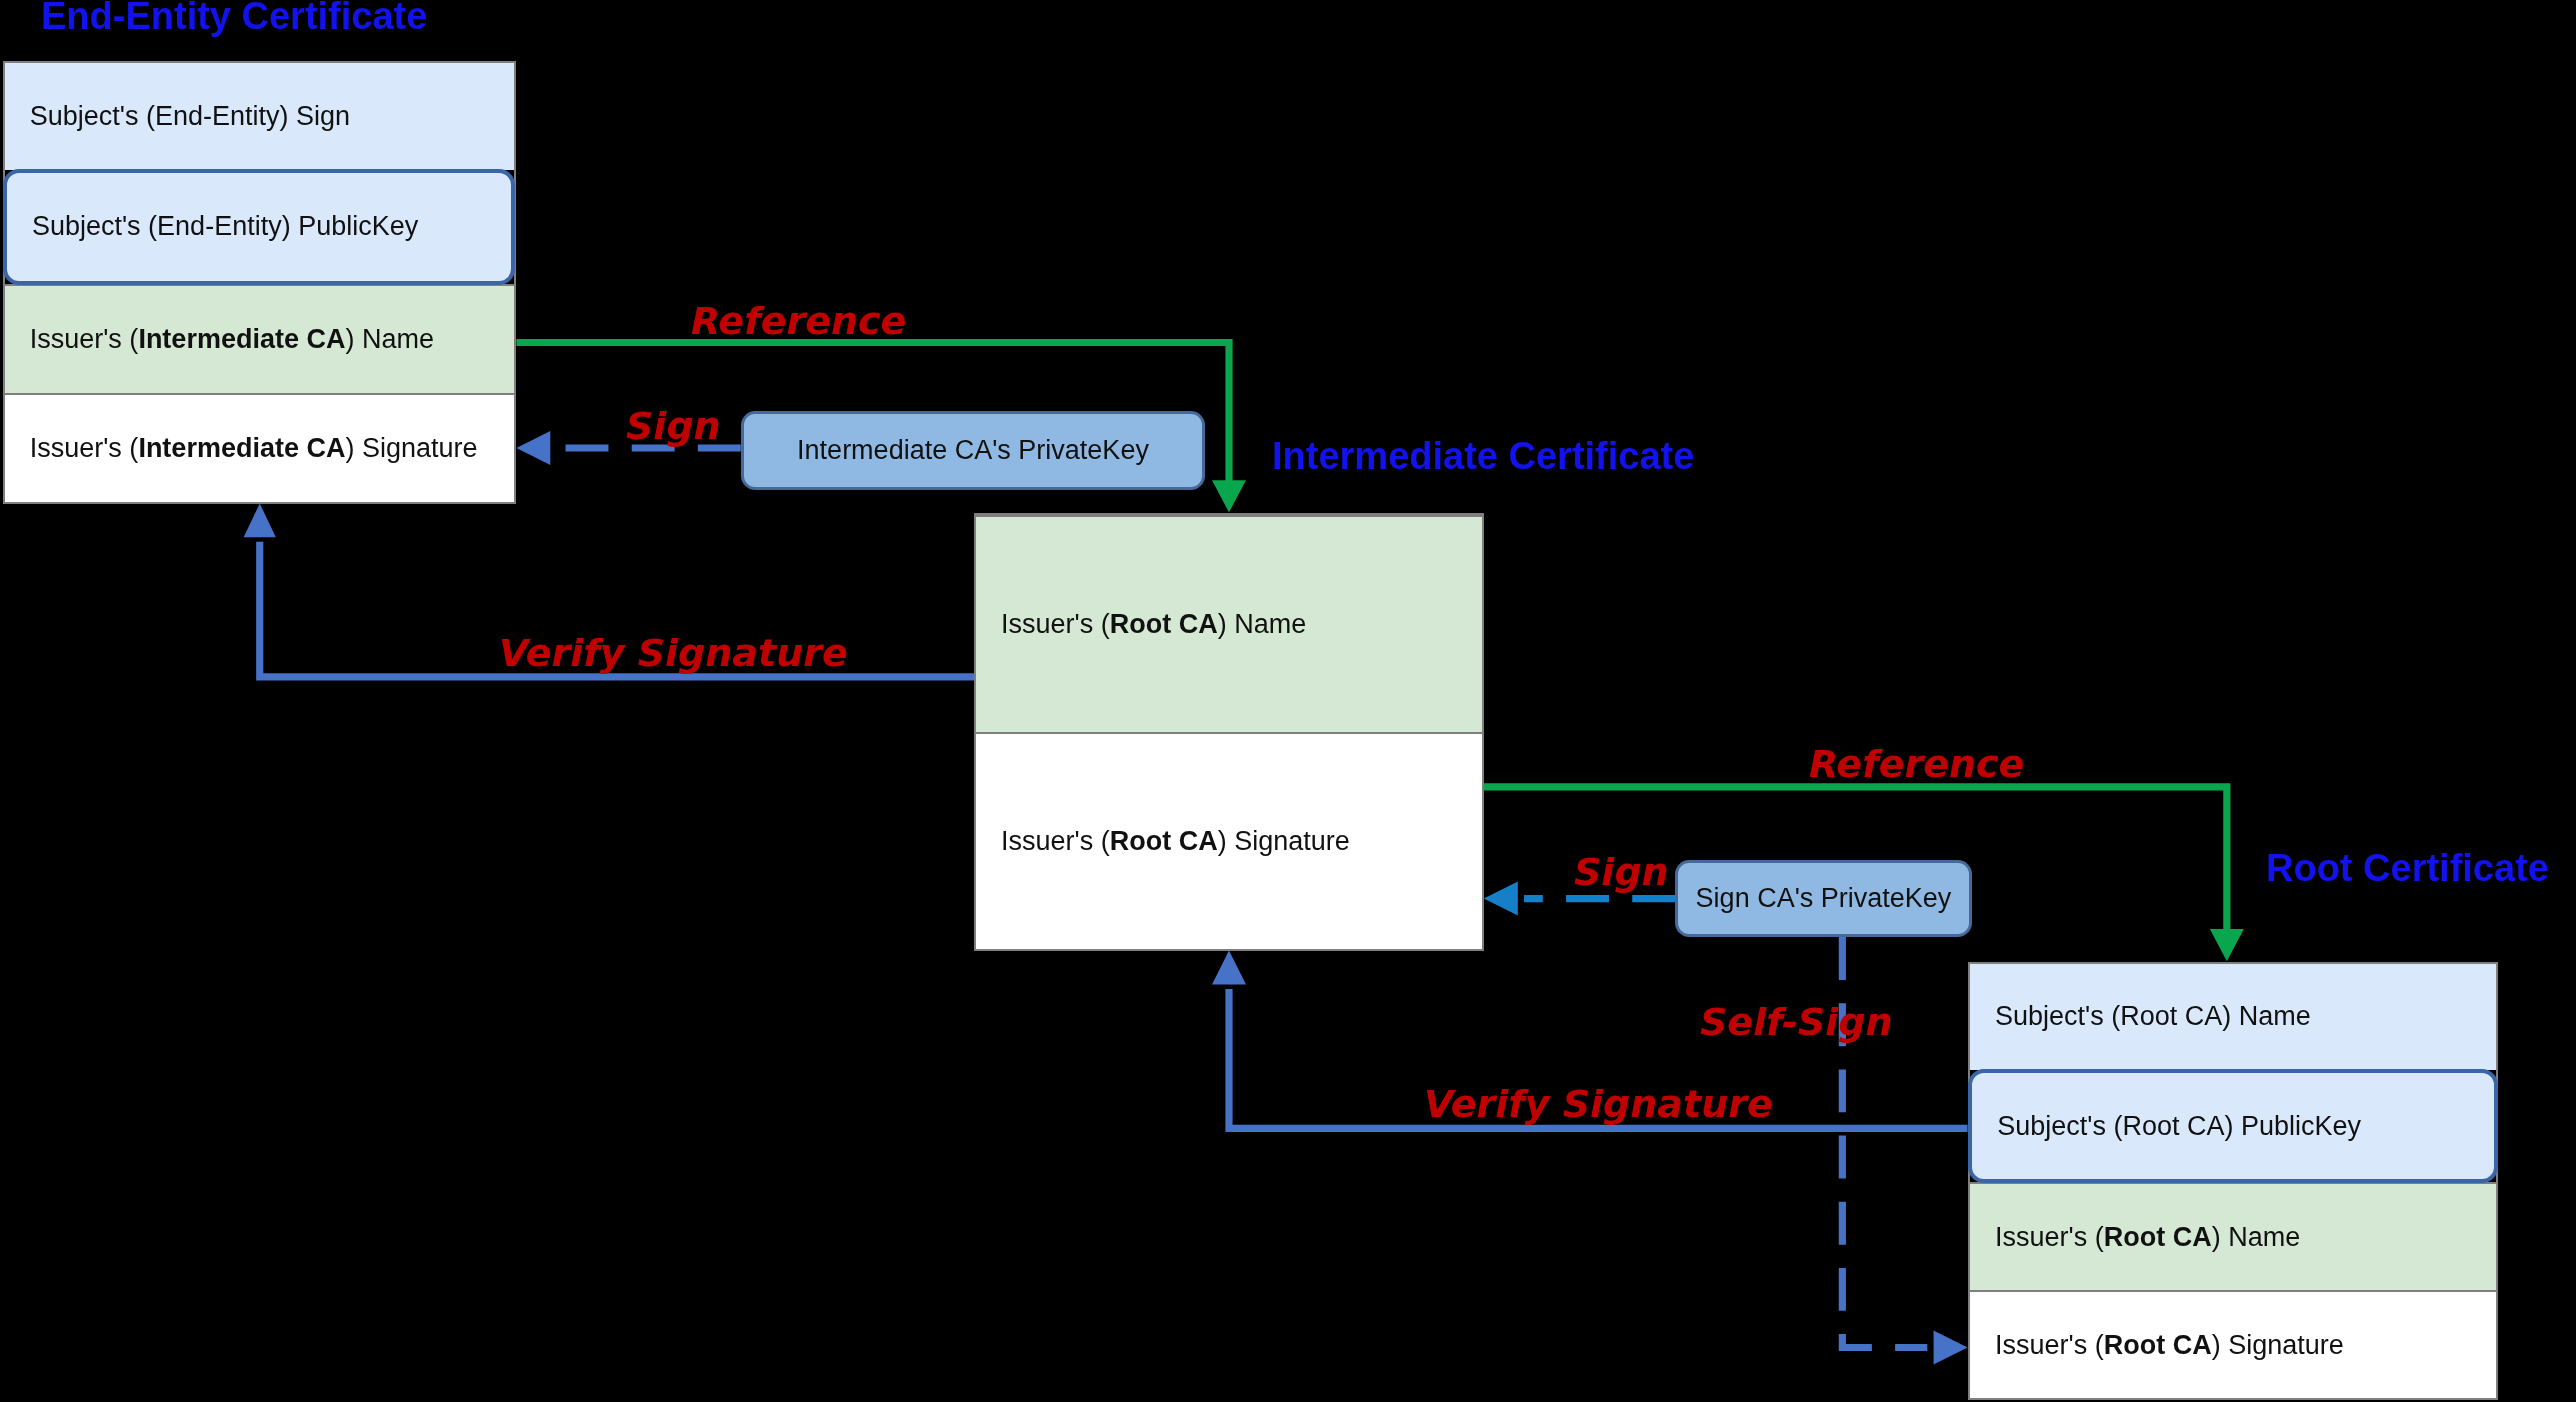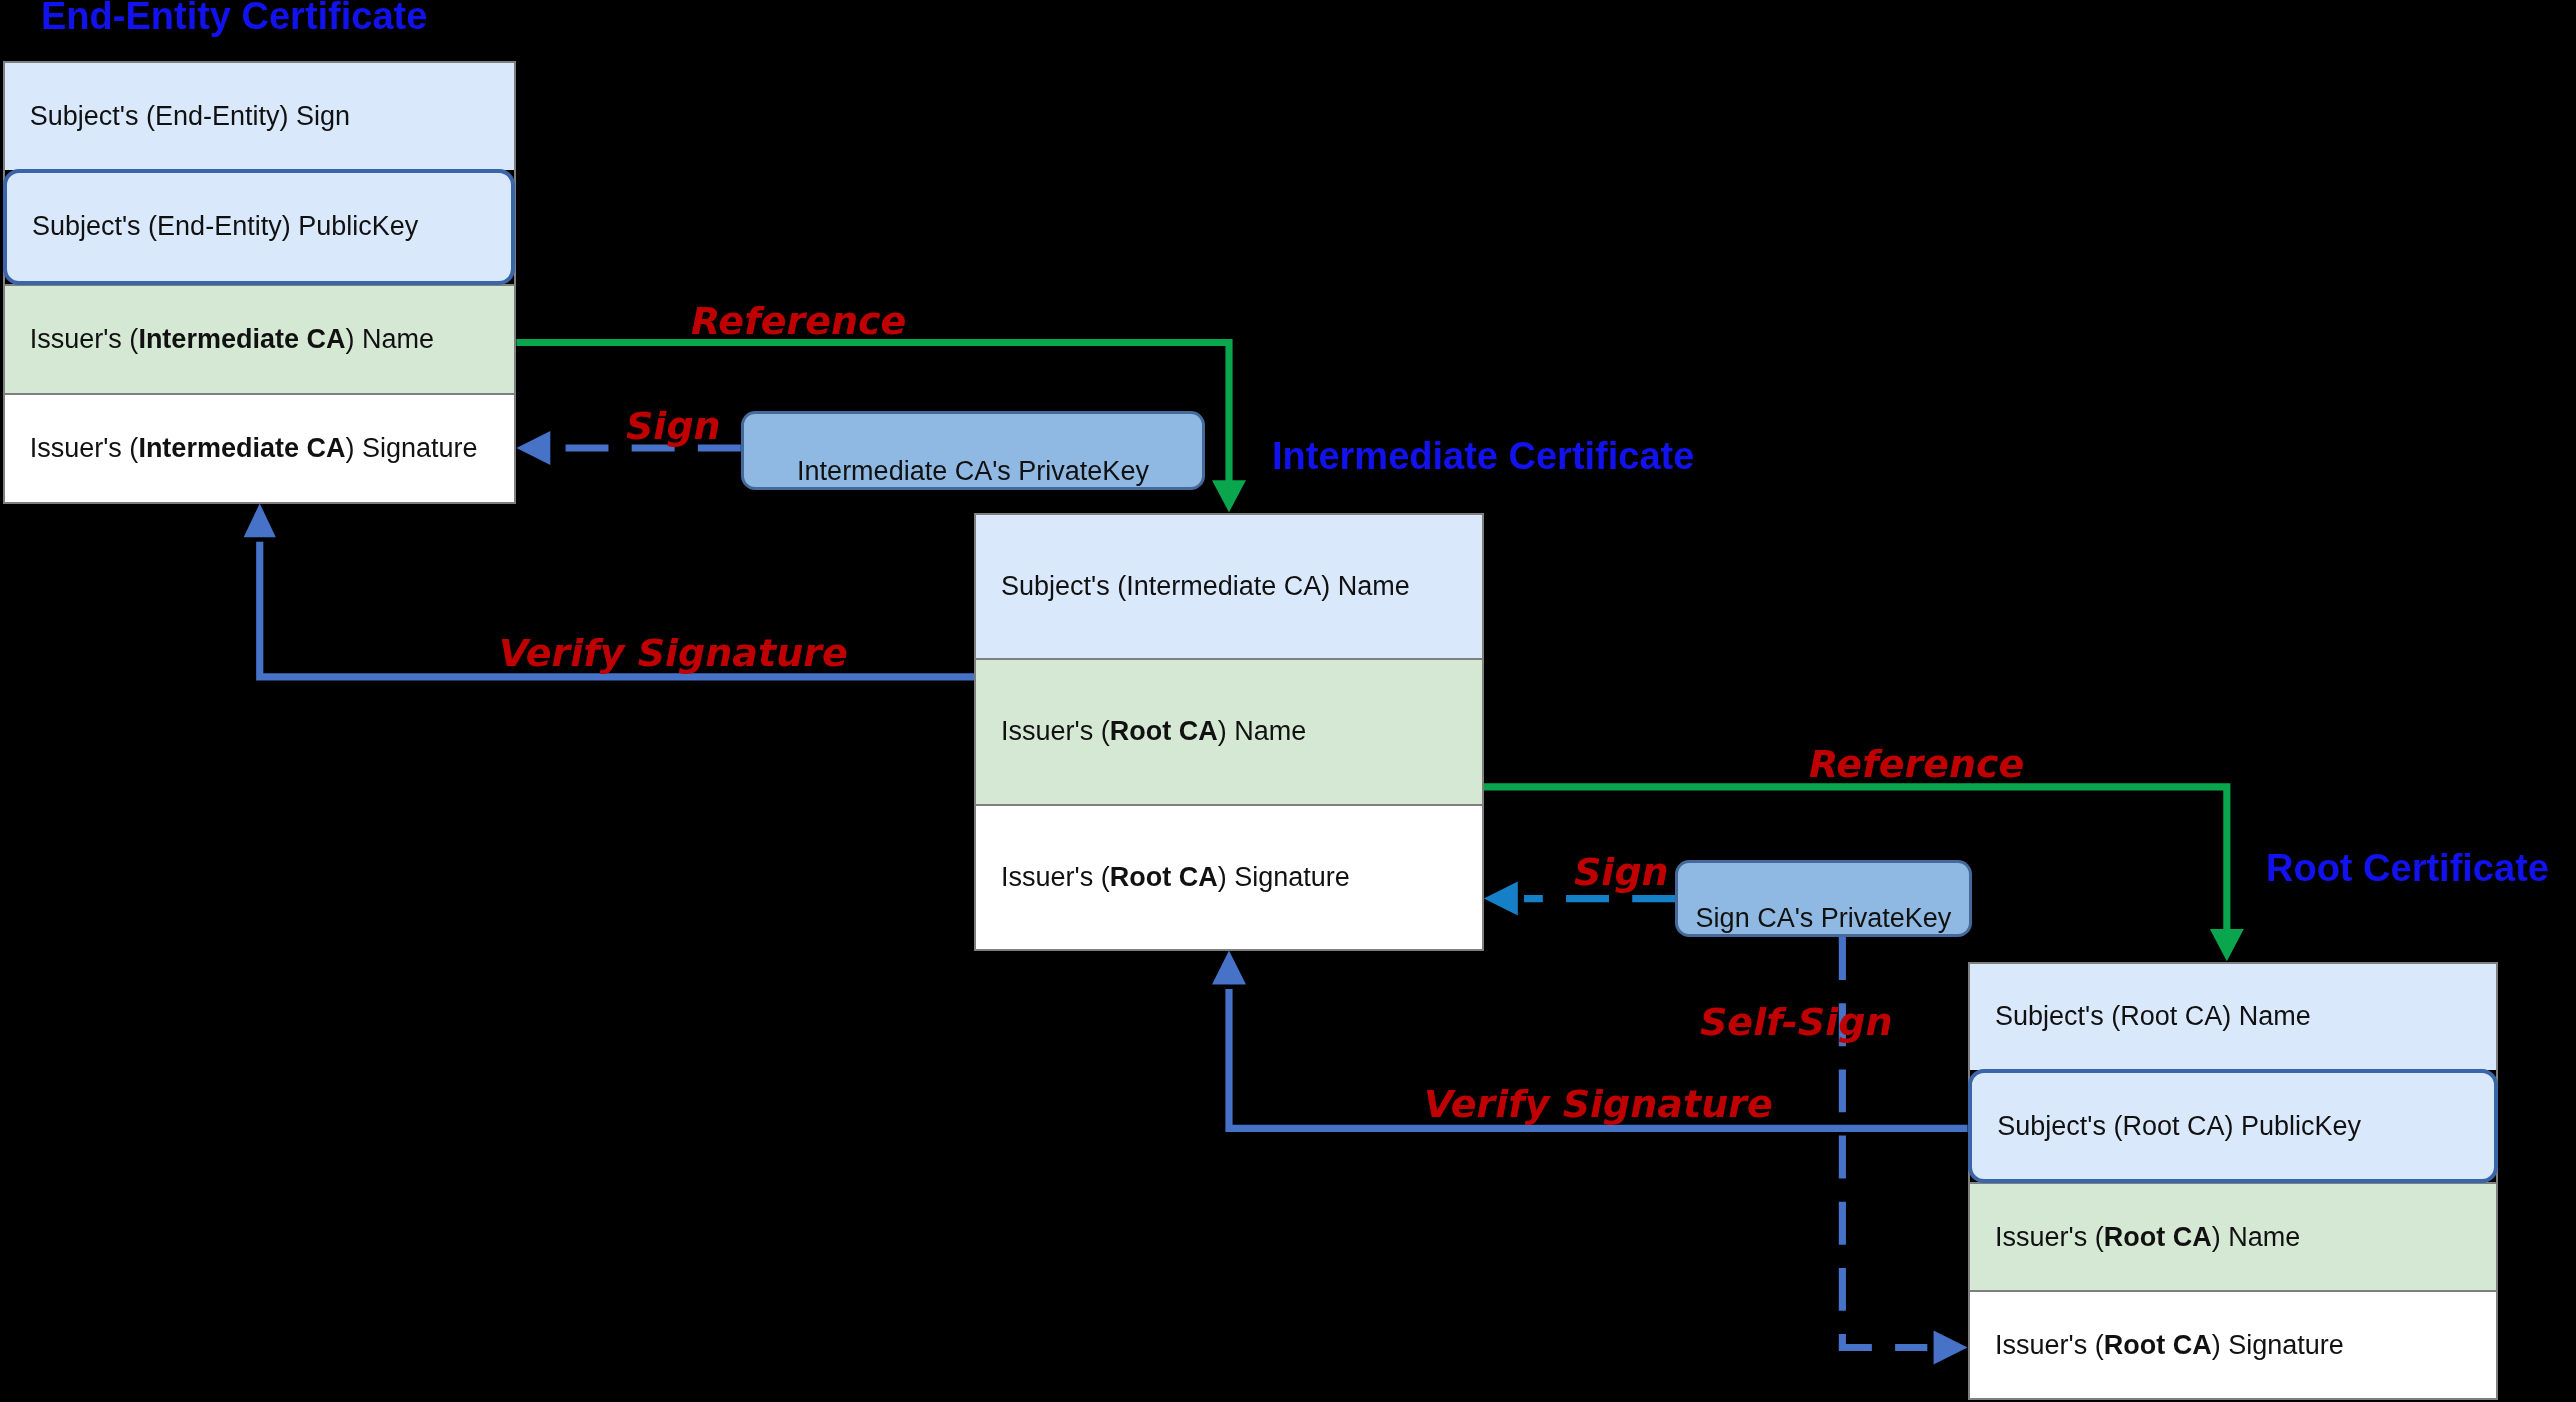--- a/index.html
+++ b/index.html
@@ -34,21 +34,21 @@
   .row.r3{background:var(--row-green-fill);border-top:2.7px solid var(--row-border-gray);}
   .row.r4{background:var(--row-white-fill);border-top:2.7px solid var(--row-border-gray);}
   .cert-title{
     position:absolute;color:var(--title-blue);font-weight:bold;font-size:38px;
     white-space:nowrap;z-index:6;
   }
   .pk-box{
     position:absolute;box-sizing:border-box;z-index:4;
     background:var(--privatekey-fill);
     border:3.6px solid var(--privatekey-border);border-radius:14.3px;
-    display:flex;align-items:flex-end;justify-content:center;
+    display:flex;align-items:center;justify-content:center;
     font-size:27px;color:#111;white-space:nowrap;
   }
   .arrow-label{
     position:absolute;color:var(--label-red);
     font-family:"DejaVu Sans",sans-serif;font-style:italic;font-weight:bold;
     font-size:38px;white-space:nowrap;z-index:7;
   }
   svg.arrows{position:absolute;left:0;top:0;z-index:5;}
   .line-green{stroke:var(--green-arrow);stroke-width:8;fill:none;}
   .head-green{fill:var(--green-arrow);stroke:none;}
@@ -82,25 +82,20 @@
       <span>) Name</span>
   </div>
   <div class="row r4">
     <span>Issuer's (</span>
       <b>Intermediate CA</b>
       <span>) Signature</span>
   </div>
 </div>
 
 <div class="cert-box" style="left:974px;top:513px;width:510px;height:438px">
-  <div class="row r1">
-    <span>Subject's (Intermediate CA) Name</span>
-      <b></b>
-      <span></span>
-  </div>
   <div class="row r3">
     <span>Issuer's (</span>
       <b>Root CA</b>
       <span>) Name</span>
   </div>
   <div class="row r4">
     <span>Issuer's (</span>
       <b>Root CA</b>
       <span>) Signature</span>
   </div>

